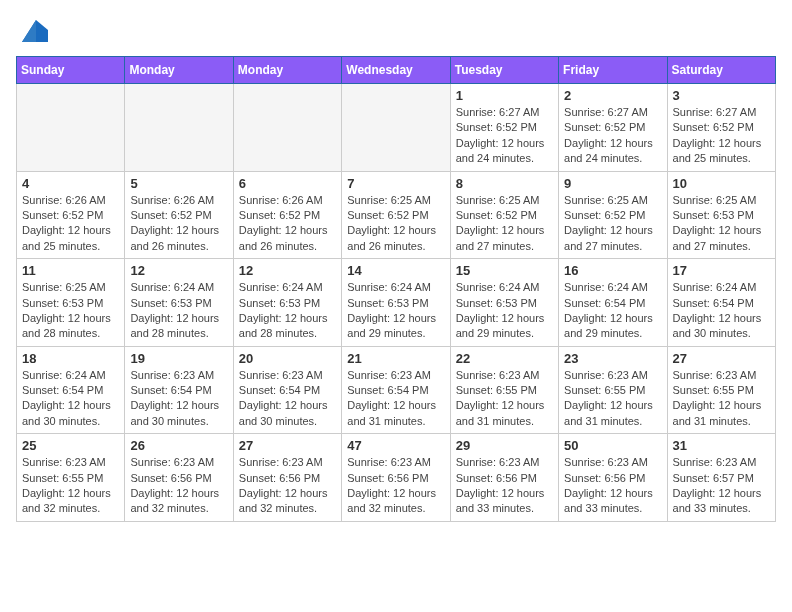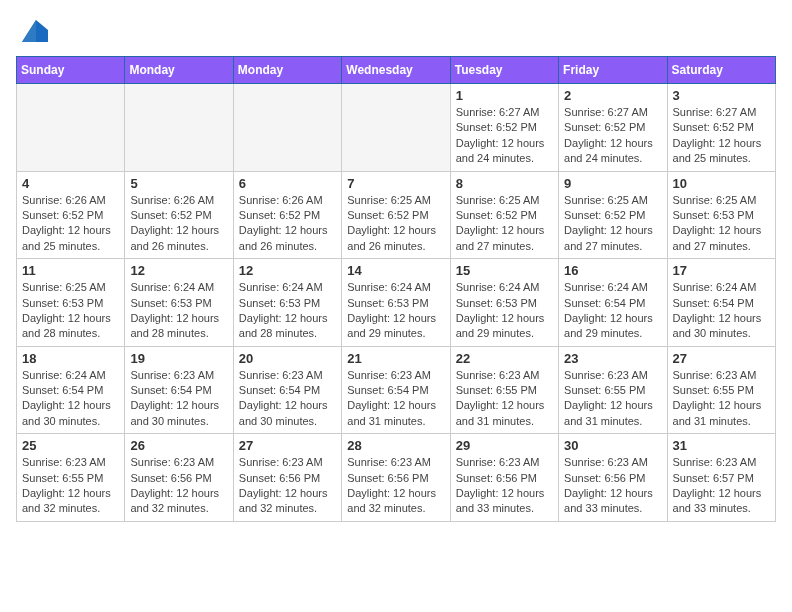--- a/index.html
+++ b/index.html
@@ -324,35 +324,35 @@
 and 32 minutes.</div>
         </td>
         <td>
           <div class="day-number">27</div>
           <div class="day-info" style="white-space: pre-line;">Sunrise: 6:23 AM
 Sunset: 6:56 PM
 Daylight: 12 hours
 and 32 minutes.</div>
         </td>
         <td>
-          <div class="day-number">28</div>
+          <div class="day-number">47</div>
           <div class="day-info" style="white-space: pre-line;">Sunrise: 6:23 AM
 Sunset: 6:56 PM
 Daylight: 12 hours
 and 32 minutes.</div>
         </td>
         <td>
           <div class="day-number">29</div>
           <div class="day-info" style="white-space: pre-line;">Sunrise: 6:23 AM
 Sunset: 6:56 PM
 Daylight: 12 hours
 and 33 minutes.</div>
         </td>
         <td>
-          <div class="day-number">30</div>
+          <div class="day-number">50</div>
           <div class="day-info" style="white-space: pre-line;">Sunrise: 6:23 AM
 Sunset: 6:56 PM
 Daylight: 12 hours
 and 33 minutes.</div>
         </td>
         <td>
           <div class="day-number">31</div>
           <div class="day-info" style="white-space: pre-line;">Sunrise: 6:23 AM
 Sunset: 6:57 PM
 Daylight: 12 hours

